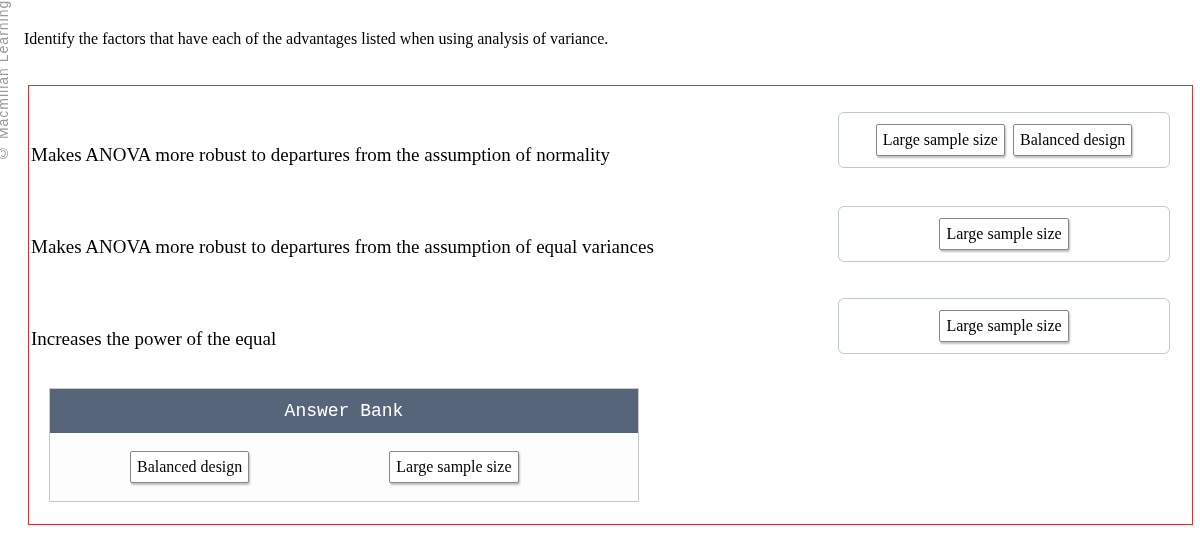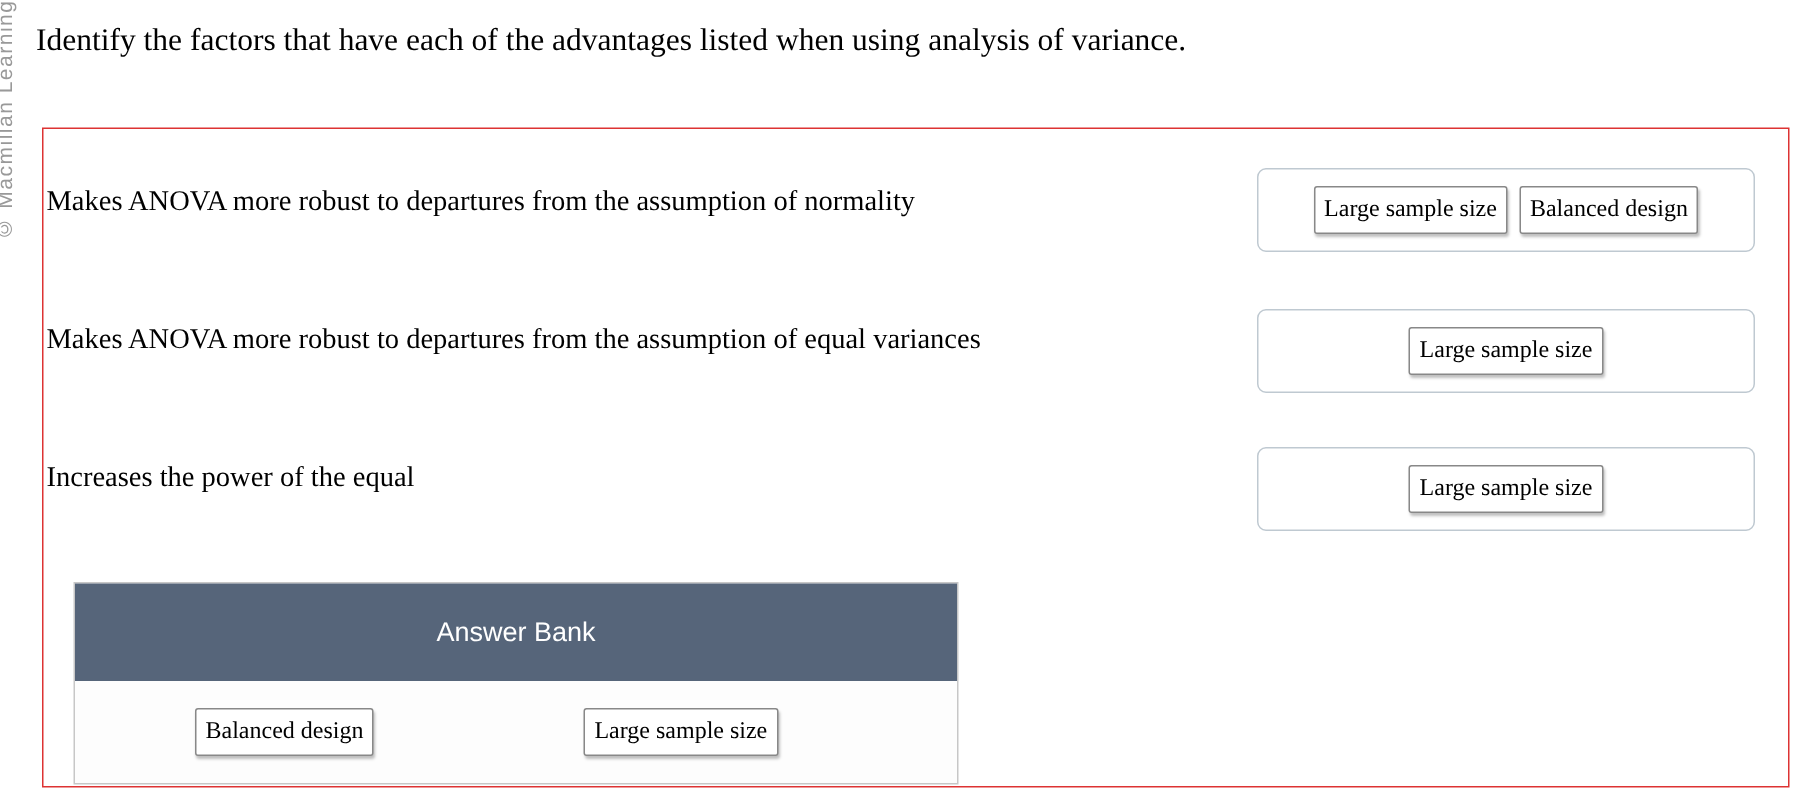--- a/index.html
+++ b/index.html
@@ -24,38 +24,39 @@
       font-family: Arial, sans-serif;
       font-size: 14px;
       color: #999;
       letter-spacing: 1px;
       height: 200px;
       text-align: right;
     }
     .question-text {
       position: absolute;
       left: 24px;
-      top: 14px;
-      font-size: 21px;
+      top: 30px;
+      font-size: 16px;
       color: #000;
       text-align: right;
     }
     .main-container {
       position: absolute;
       left: 28px;
       top: 85px;
       width: 1165px;
       height: 440px;
       border: 1px solid #dd3333;
       padding: 0;
     }
     .row {
       display: flex;
       align-items: center;
       width: 100%;
+      margin-top: 20px;
     }
     .row-1 {
       position: absolute;
       left: 0;
       top: 38px;
       width: 100%;
     }
     .row-2 {
       position: absolute;
       left: 0;
@@ -113,23 +114,23 @@
       position: absolute;
       left: 20px;
       top: 302px;
       width: 590px;
       border: 1px solid #c7c7c7;
     }
     .answer-bank-header {
       background: #56657a;
       color: #ffffff;
       text-align: center;
-      padding: 22px 0;
+      padding: 12px 0;
       font-size: 18px;
-      font-family: Liberation Sans, sans-serif;
+      font-family: Liberation Mono, monospace;
     }
     .answer-bank-body {
       background: #fdfdfd;
       padding: 18px 20px;
       display: flex;
       gap: 140px;
       justify-content: flex-start;
       align-items: center;
     }
     .answer-bank-body .chip {

